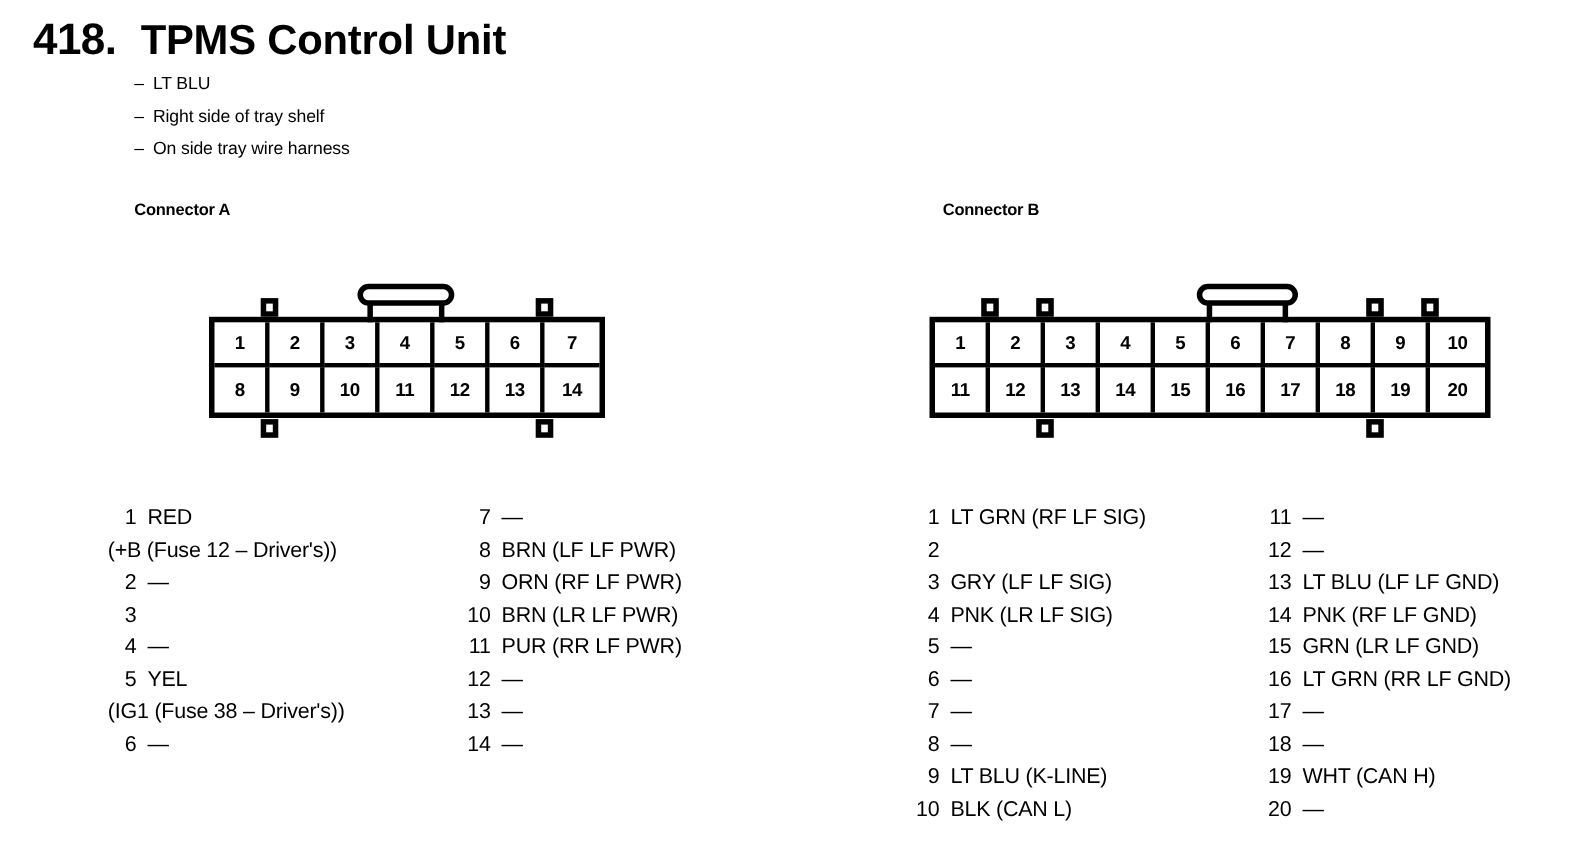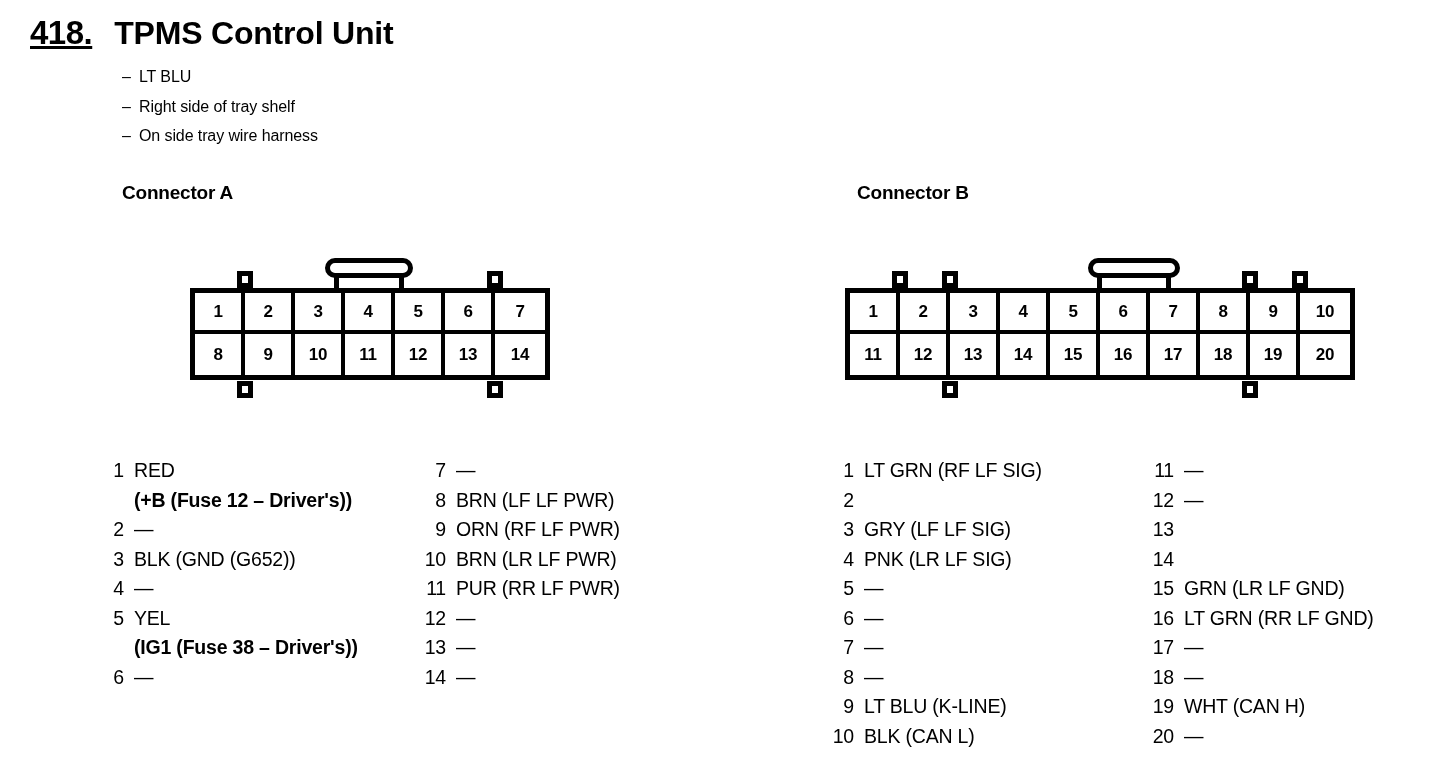--- a/index.html
+++ b/index.html
@@ -19,27 +19,26 @@
   
   #title-row {
     position: absolute;
     left: 30px;
     top: 14px;
     display: flex;
     align-items: baseline;
     white-space: nowrap;
   }
   #title-number {
-    font-size: 33px;
+    font-size: 40px;
     font-weight: bold;
     letter-spacing: -0.5px;
-    text-decoration: underline;
   }
   #title-text {
-    font-size: 32px;
+    font-size: 38px;
     font-weight: bold;
     margin-left: 22px;
     letter-spacing: -0.2px;
   }
 
   #subtitle-list {
     position: absolute;
     left: 122px;
     top: 62px;
     font-size: 16px;
@@ -50,21 +49,21 @@
     letter-spacing: -0.1px;
   }
   .subtitle-dash {
     display: inline-block;
     width: 17px;
   }
 
   
   .connector-heading {
     position: absolute;
-    font-size: 19px;
+    font-size: 15px;
     font-weight: bold;
     white-space: nowrap;
     letter-spacing: -0.2px;
   }
   #heading-a { left: 122px; top: 182px; }
   #heading-b { left: 857px; top: 182px; }
 
   
   .connector-wrap { position: absolute; }
   #connector-a-wrap { left: 190px; top: 258px; }
@@ -147,23 +146,21 @@
     text-align: right;
     flex: 0 0 26px;
     letter-spacing: -0.2px;
   }
   .pin-desc {
     margin-left: 10px;
     letter-spacing: -0.2px;
     text-align: right;
   }
   .pin-cont {
-    margin-left: 36px;
     letter-spacing: -0.2px;
-    font-weight: bold;
   }
 </style>
 </head>
 <body>
 
 <div id="title-row">
   <span id="title-number">418.</span>
   <span id="title-text">TPMS Control Unit</span>
 </div>
 
@@ -215,21 +212,20 @@
     </div>
     <div class="pin-entry">
       <div class="pin-line">
         <span class="pin-num">2</span>
         <span class="pin-desc">—</span>
       </div>
     </div>
     <div class="pin-entry">
       <div class="pin-line">
         <span class="pin-num">3</span>
-        <span class="pin-desc">BLK (GND (G652))</span>
       </div>
     </div>
     <div class="pin-entry">
       <div class="pin-line">
         <span class="pin-num">4</span>
         <span class="pin-desc">—</span>
       </div>
     </div>
     <div class="pin-entry">
       <div class="pin-line">
@@ -406,25 +402,27 @@
     </div>
     <div class="pin-entry">
       <div class="pin-line">
         <span class="pin-num">12</span>
         <span class="pin-desc">—</span>
       </div>
     </div>
     <div class="pin-entry">
       <div class="pin-line">
         <span class="pin-num">13</span>
+        <span class="pin-desc">LT BLU (LF LF GND)</span>
       </div>
     </div>
     <div class="pin-entry">
       <div class="pin-line">
         <span class="pin-num">14</span>
+        <span class="pin-desc">PNK (RF LF GND)</span>
       </div>
     </div>
     <div class="pin-entry">
       <div class="pin-line">
         <span class="pin-num">15</span>
         <span class="pin-desc">GRN (LR LF GND)</span>
       </div>
     </div>
     <div class="pin-entry">
       <div class="pin-line">

